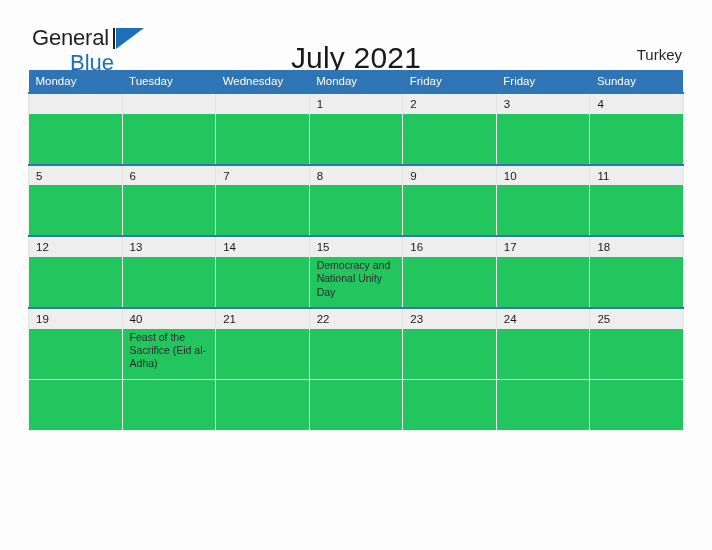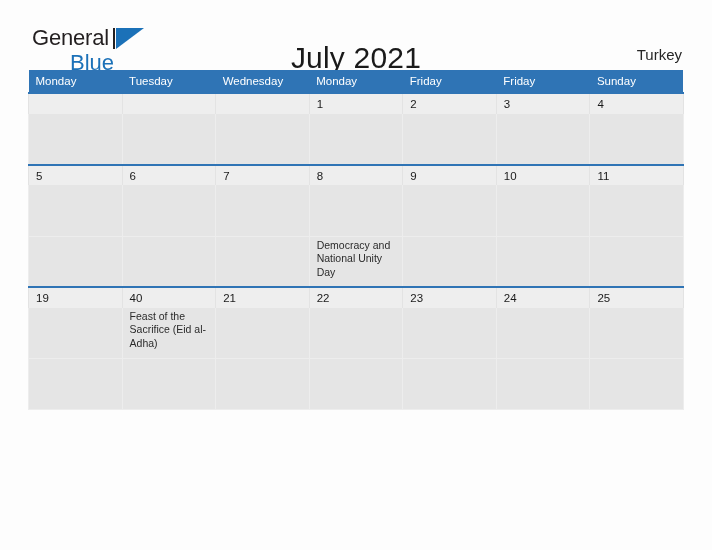--- a/index.html
+++ b/index.html
@@ -122,21 +122,21 @@
     font-size: 11.5px;
     color: #1a1a1a;
     padding: 4px 0 3px 7px;
     height: 18px;
     vertical-align: top;
     line-height: 1.1;
   }
   tr.date-row td:first-child { border-left: 1px solid #e3e3e3; }
 
   tr.body-row td {
-    background: #e5e5e5;
+    background: #22c55e;
     border-left: 1px solid #ededed;
     border-right: 1px solid #ededed;
     border-bottom: 1px solid #ededed;
     height: 51px;
     vertical-align: top;
     padding: 2px 6px 2px 7px;
     font-size: 10.5px;
     line-height: 1.28;
     color: #2b2b2b;
   }
@@ -251,20 +251,29 @@
             <span class="event"></span>
           </td>
         <td>
             <span class="event"></span>
           </td>
         <td>
             <span class="event"></span>
           </td>
       </tr>
 
+      <tr class="date-row">
+        <td>12</td>
+        <td>13</td>
+        <td>14</td>
+        <td>15</td>
+        <td>16</td>
+        <td>17</td>
+        <td>18</td>
+      </tr>
       <tr class="body-row">
         <td>
             <span class="event"></span>
           </td>
         <td>
             <span class="event"></span>
           </td>
         <td>
             <span class="event"></span>
           </td>

